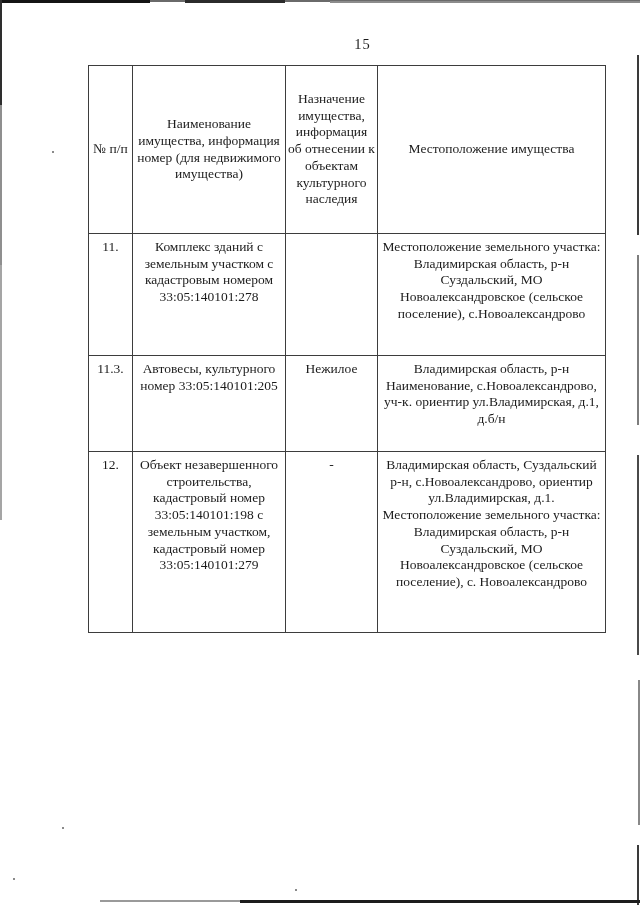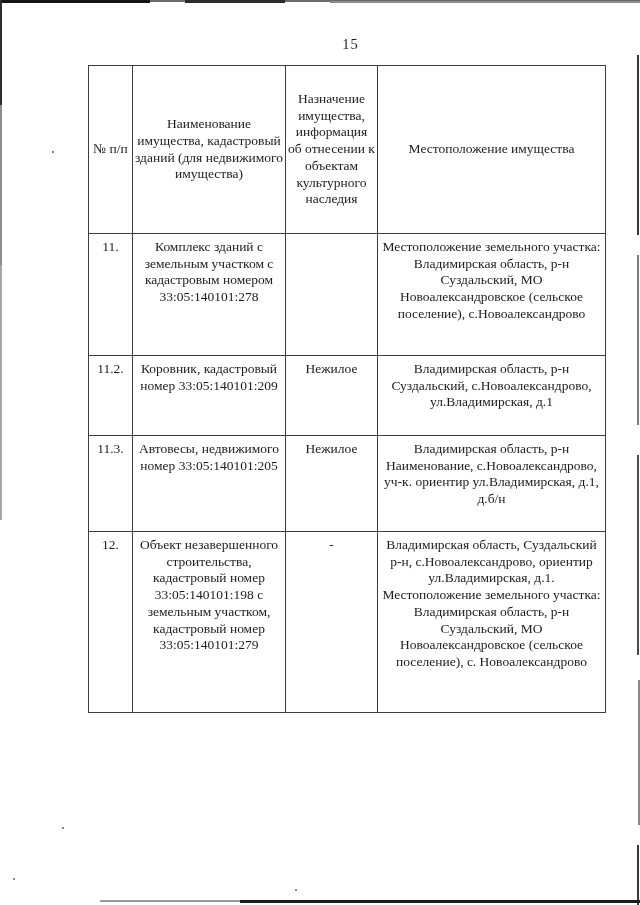--- a/index.html
+++ b/index.html
@@ -11,21 +11,21 @@
     width: 640px;
     height: 905px;
     position: relative;
     overflow: hidden;
     font-family: "Liberation Serif", "DejaVu Serif", serif;
     color: #1c1c1c;
   }
   .page-number {
     position: absolute;
     top: 36px;
-    left: 92px;
+    left: 104px;
     width: 517px;
     text-align: center;
     font-size: 14.5px;
     letter-spacing: 1px;
   }
   table.doc-table {
     position: absolute;
     top: 65px;
     left: 88px;
     width: 517px;
@@ -91,39 +91,33 @@
 <table class="doc-table">
   <colgroup>
     <col class="c1">
       <col class="c2">
       <col class="c3">
       <col class="c4">
   </colgroup>
   <tbody>
       <tr class="hdr">
     <th>№ п/п</th>
-    <th>Наименование имущества, кадастровый зданий (для недвижимого имущества)</th>
+    <th>Наименование имущества, информация номер (для недвижимого имущества)</th>
     <th>Назначение имущества, информация об отнесении к объектам культурного наследия</th>
     <th>Местоположение имущества</th>
   </tr>
   <tr class="r11">
     <td>11.</td>
     <td>Комплекс зданий с земельным участком с кадастровым номером 33:05:140101:278</td>
     <td></td>
     <td>Местоположение земельного участка: Владимирская область, р-н Суздальский, МО Новоалександровское (сельское поселение), с.Новоалександрово</td>
   </tr>
-  <tr class="r11-2">
-    <td>11.2.</td>
-    <td>Коровник, кадастровый номер 33:05:140101:209</td>
-    <td>Нежилое</td>
-    <td>Владимирская область, р-н Суздальский, с.Новоалександрово, ул.Владимирская, д.1</td>
-  </tr>
   <tr class="r11-3">
     <td>11.3.</td>
-    <td>Автовесы, недвижимого номер 33:05:140101:205</td>
+    <td>Автовесы, культурного номер 33:05:140101:205</td>
     <td>Нежилое</td>
     <td>Владимирская область, р-н Наименование, с.Новоалександрово, уч-к. ориентир ул.Владимирская, д.1, д.б/н</td>
   </tr>
   <tr class="r12">
     <td>12.</td>
     <td>Объект незавершенного строительства, кадастровый номер 33:05:140101:198 с земельным участком, кадастровый номер 33:05:140101:279</td>
     <td>-</td>
     <td>Владимирская область, Суздальский р-н, с.Новоалександрово, ориентир ул.Владимирская, д.1. Местоположение земельного участка: Владимирская область, р-н Суздальский, МО Новоалександровское (сельское поселение), с. Новоалександрово</td>
   </tr>
 </tbody>

